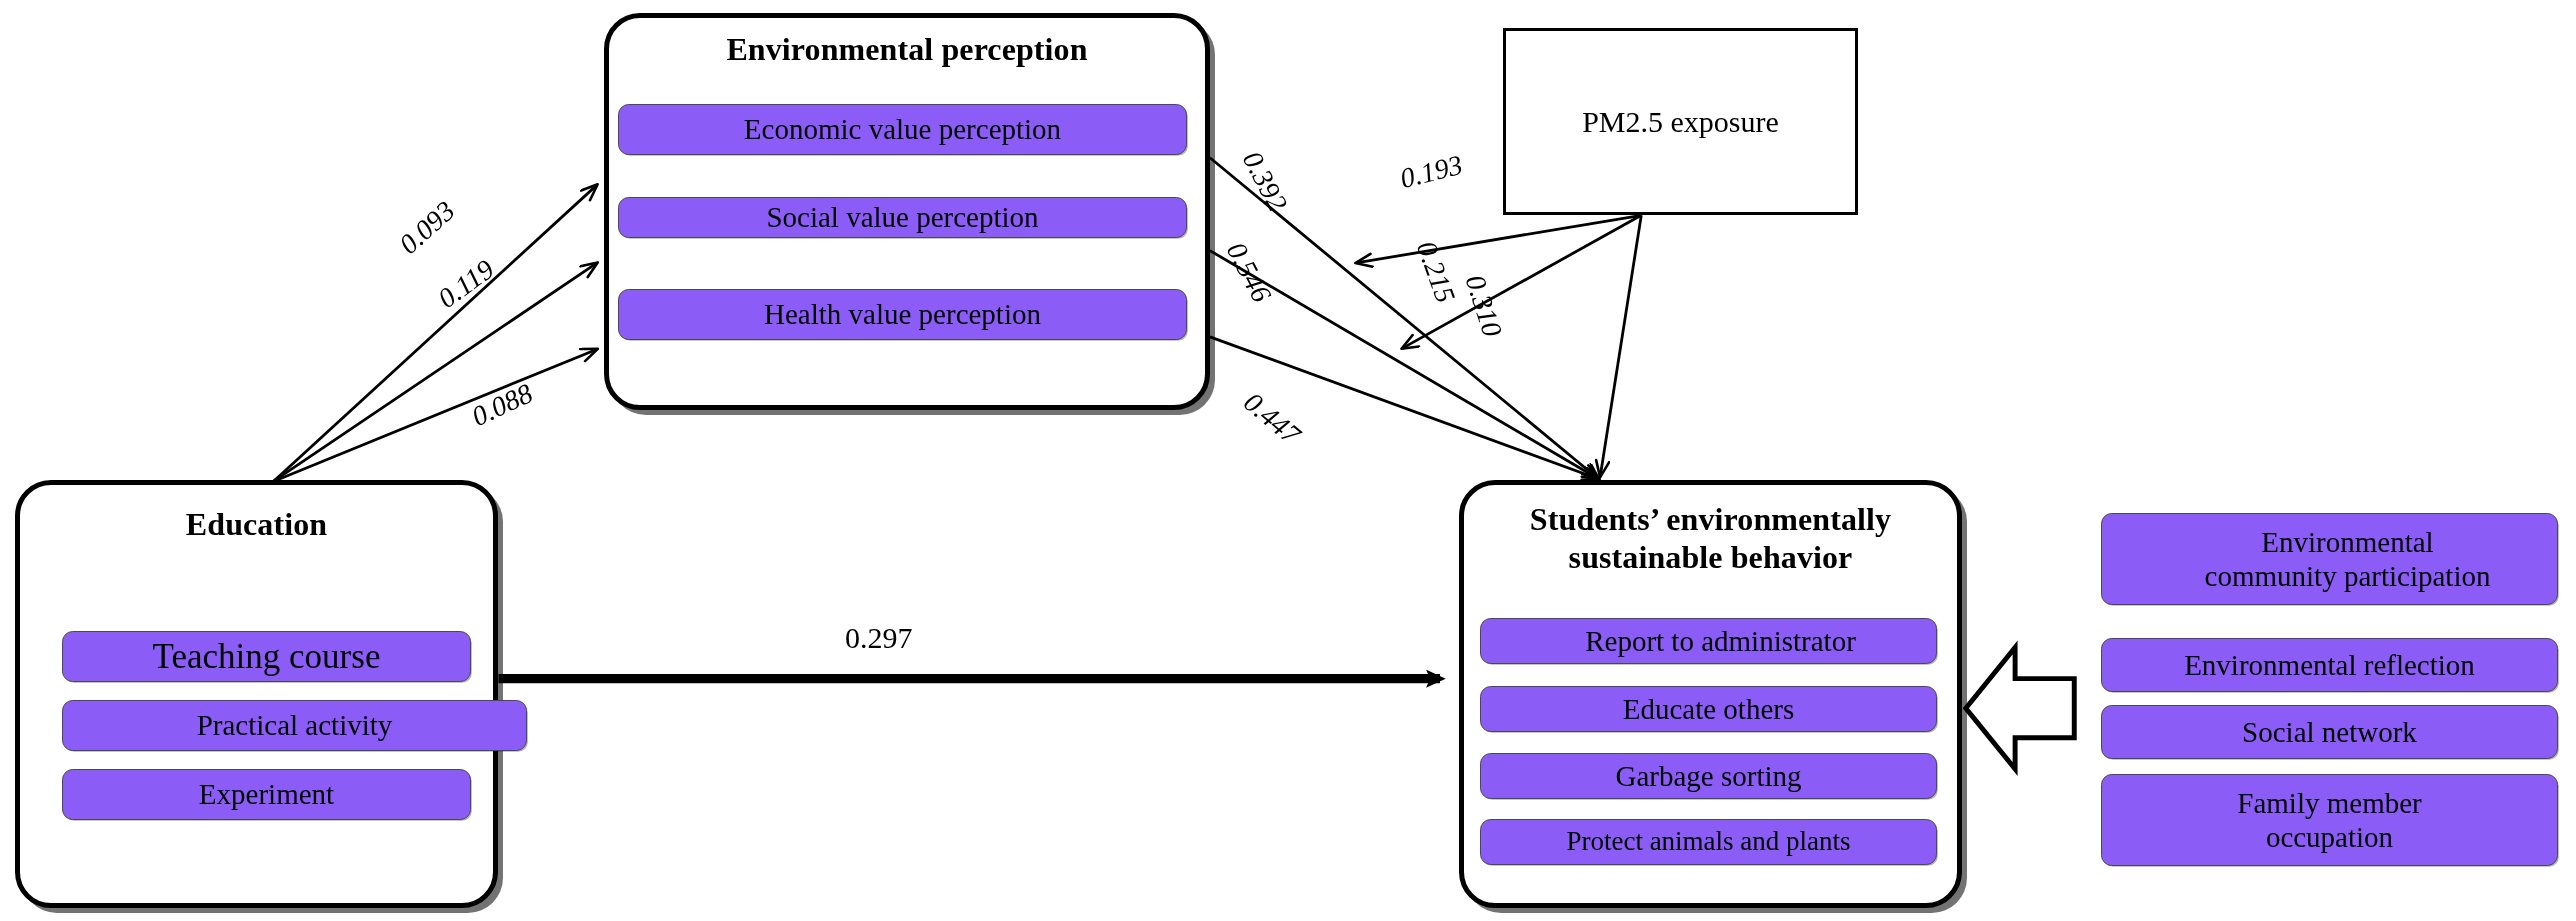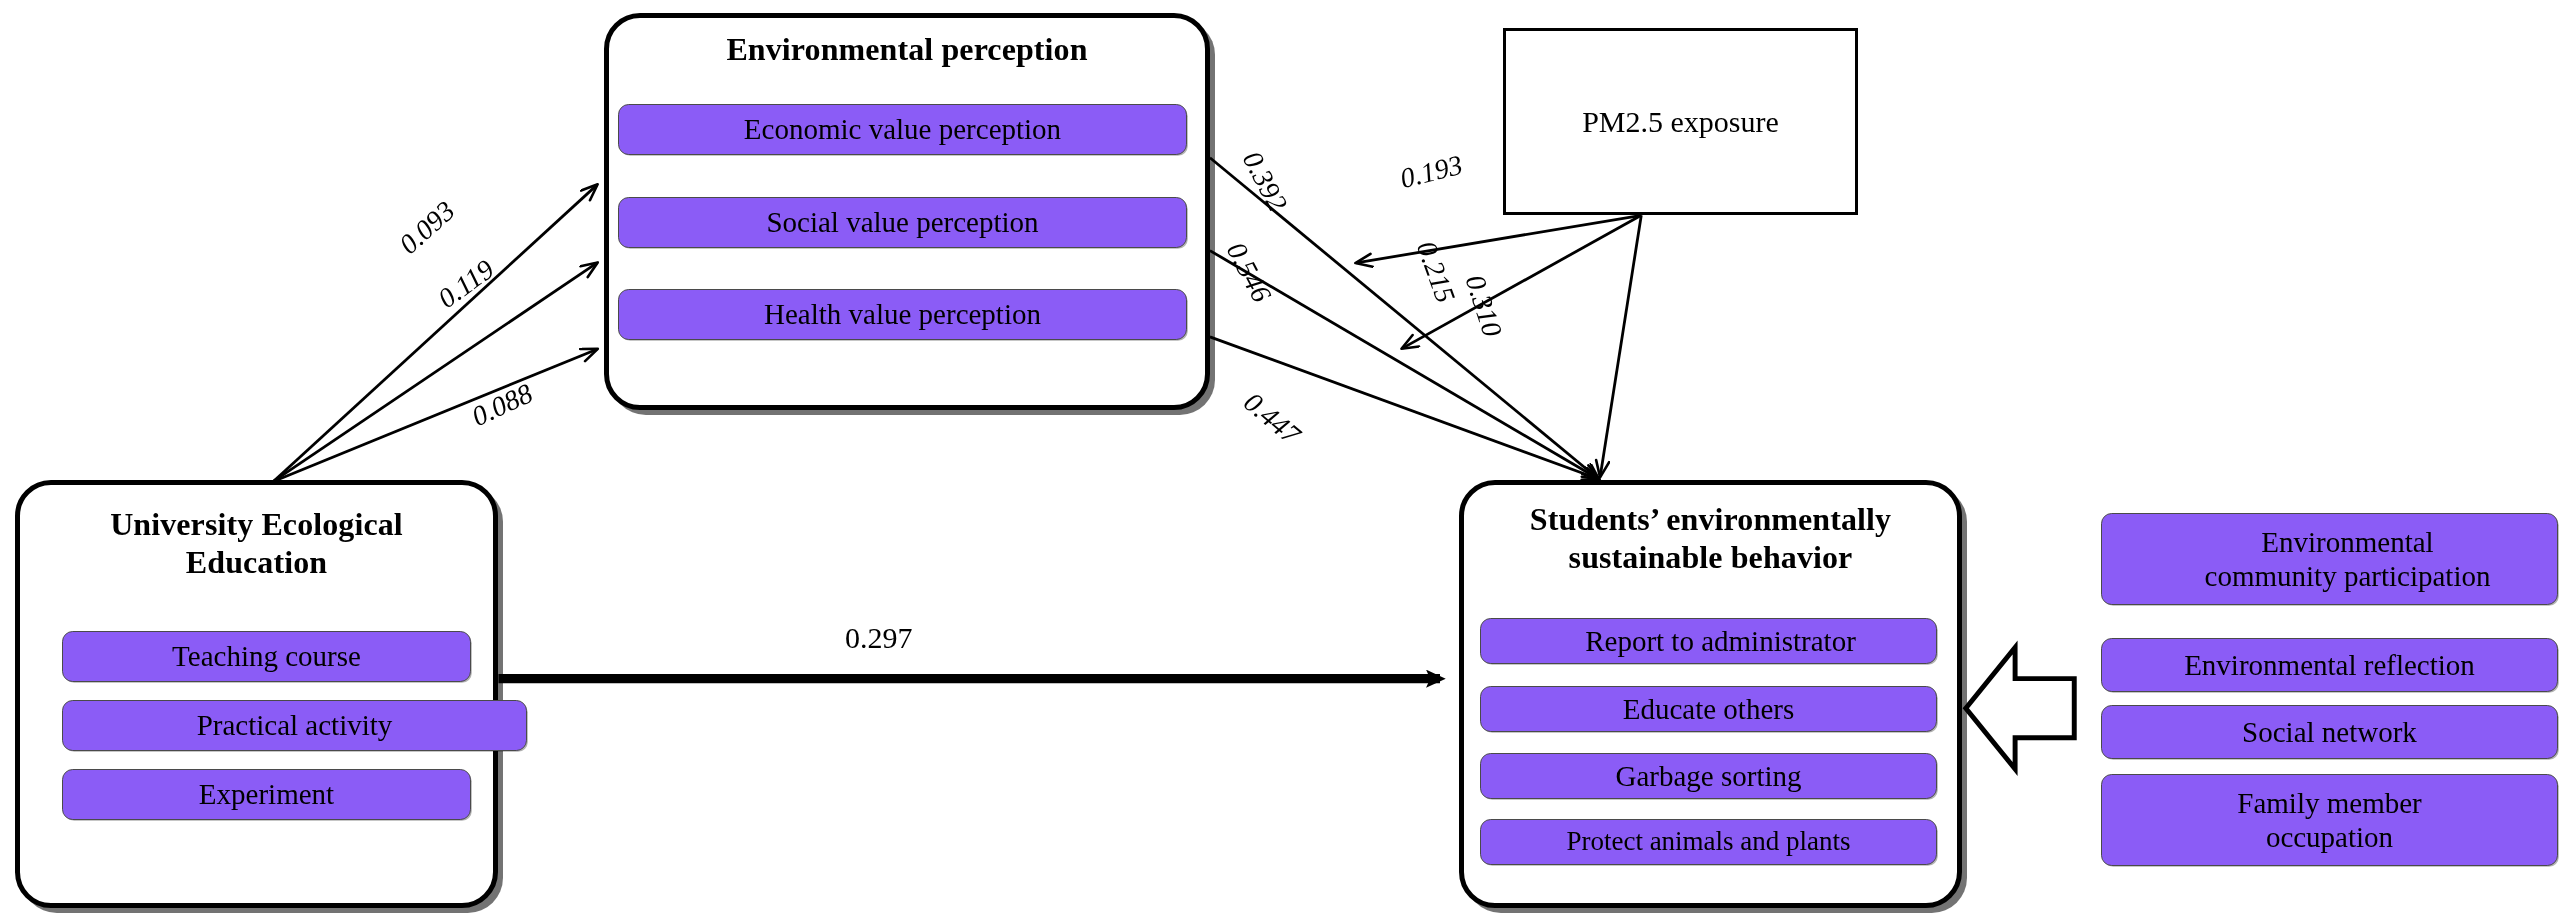--- a/index.html
+++ b/index.html
@@ -125,33 +125,32 @@
   <div class="coef" style="left:1258px; top:386px; font-size:28px; transform:rotate(40deg);">0.447</div>
 
   <div class="coef" style="left:1397px; top:164px; font-size:28px; transform:rotate(-14deg);">0.193</div>
   <div class="coef" style="left:1440px; top:237px; font-size:28px; transform:rotate(70deg);">0.215</div>
   <div class="coef" style="left:1489px; top:271px; font-size:28px; transform:rotate(72deg);">0.310</div>
 
   <div class="coef-flat" style="left:845px; top:621px; font-size:30px;">0.297</div>
 
   <div class="construct" style="left:15px; top:480px; width:483px; height:428px;">
     <div class="construct-title" style="margin-top:21.4px; font-size:32px;">
-      <div>University Ecological</div>
       <div>Education</div>
     </div>
   </div>
-  <div class="indicator" style="left:62px; top:631px; width:409px; height:51px; font-size:29px;">Teaching course</div>
+  <div class="indicator" style="left:62px; top:631px; width:409px; height:51px; font-size:35px;">Teaching course</div>
   <div class="indicator" style="left:62px; top:700px; width:465px; height:51px; font-size:29px;">Practical activity</div>
   <div class="indicator" style="left:62px; top:769px; width:409px; height:51px; font-size:29px;">Experiment</div>
 
   <div class="construct" style="left:604px; top:13px; width:606px; height:397px;">
     <div class="construct-title" style="margin-top:13px; font-size:32px;">Environmental perception</div>
   </div>
   <div class="indicator" style="left:618px; top:104px; width:569px; height:51px; font-size:29px;">Economic value perception</div>
-  <div class="indicator" style="left:618px; top:197px; width:569px; height:51px; font-size:29px;">Social value perception</div>
+  <div class="indicator" style="left:618px; top:197px; width:569px; height:41px; font-size:29px;">Social value perception</div>
   <div class="indicator" style="left:618px; top:289px; width:569px; height:51px; font-size:29px;">Health value perception</div>
 
   <div class="plainbox" style="left:1503px; top:28px; width:355px; height:187px; font-size:30px;">PM2.5 exposure</div>
 
   <div class="construct" style="left:1459px; top:480px; width:503px; height:428px;">
     <div class="construct-title" style="margin-top:16.4px; font-size:32px;">
       <div>Students’ environmentally</div>
       <div>sustainable behavior</div>
     </div>
   </div>

